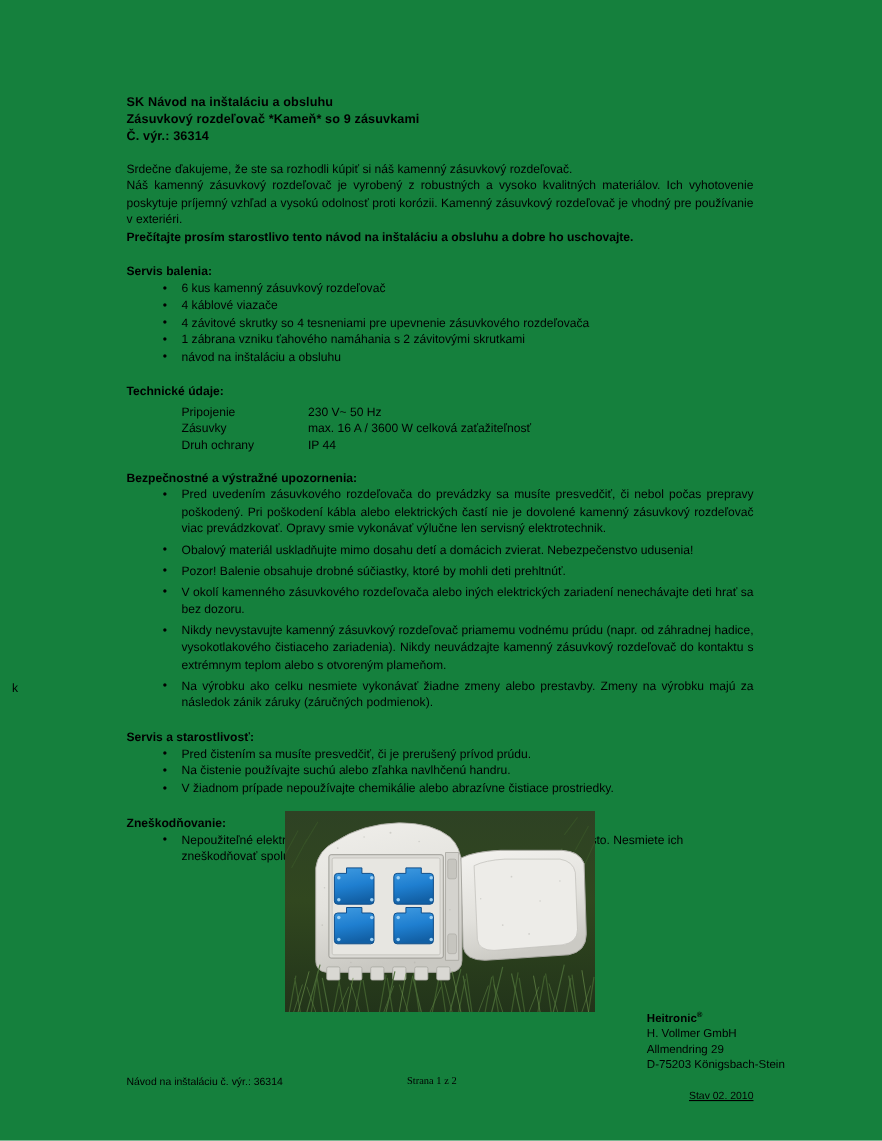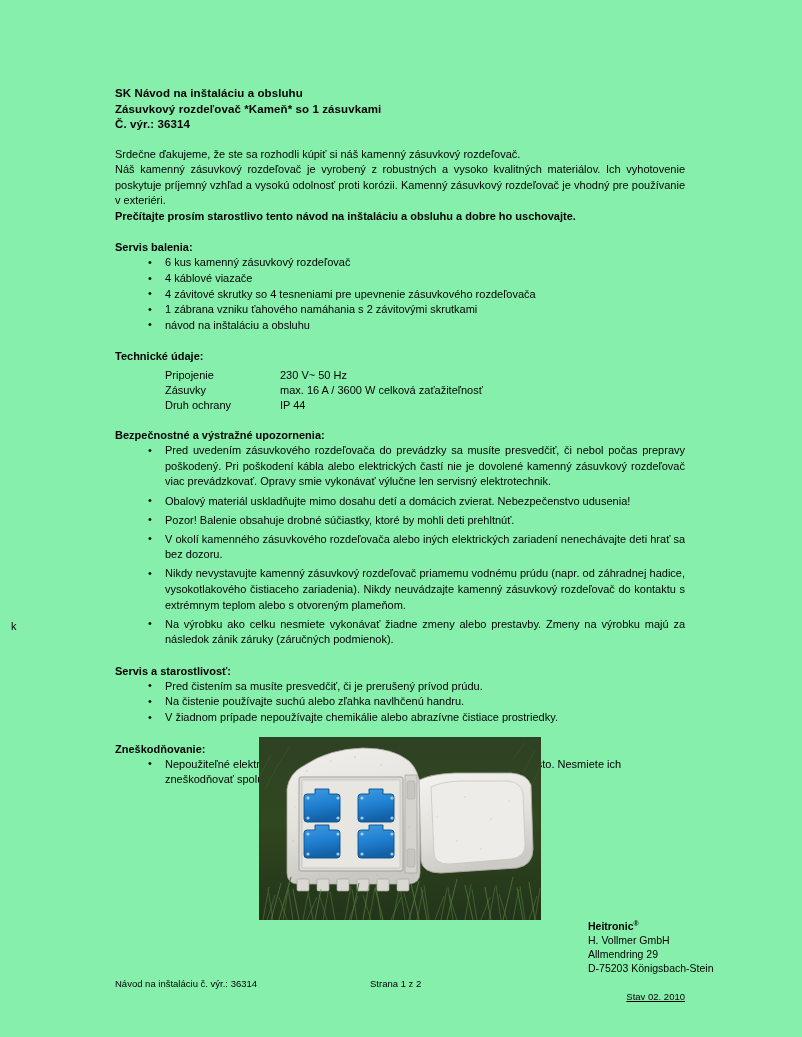--- a/index.html
+++ b/index.html
@@ -8,21 +8,21 @@
     background: #ffffff;
   }
   body {
     font-family: "Liberation Sans", sans-serif;
     color: #000000;
   }
   #page {
     position: relative;
     width: 802px;
     height: 1037px;
-    background: #86efac;
+    background: #15803d;
     overflow: hidden;
   }
 
   
   .doc {
     position: absolute;
     left: 115px;
     top: 86px;
     width: 570px;
   }
@@ -142,38 +142,39 @@
   }
   #footer .f-left {
     position: absolute;
     left: 0;
     top: 0;
   }
   #footer .f-center {
     position: absolute;
     left: 255px;
     top: 0;
+    font-family: Liberation Serif, serif;
   }
   #footer .f-right {
     position: absolute;
     right: 0;
     top: 13px;
     text-decoration: underline;
   }
 </style>
 </head>
 <body>
 
 <div id="page">
 
   <div class="doc">
 
     <div>
       <div class="title-line">SK Návod na inštaláciu a obsluhu</div>
-      <div class="title-line">Zásuvkový rozdeľovač *Kameň* so 1 zásuvkami</div>
+      <div class="title-line">Zásuvkový rozdeľovač *Kameň* so 9 zásuvkami</div>
       <div class="title-line">Č. výr.: 36314</div>
     </div>
 
     <div class="intro">
       <p>Srdečne ďakujeme, že ste sa rozhodli kúpiť si náš kamenný zásuvkový rozdeľovač.</p>
       <p class="just">Náš kamenný zásuvkový rozdeľovač je  vyrobený z robustných a vysoko kvalitných materiálov. Ich vyhotovenie poskytuje príjemný vzhľad a vysokú odolnosť proti korózii. Kamenný zásuvkový rozdeľovač je vhodný pre používanie v exteriéri.</p>
       <p class="bold">Prečítajte prosím starostlivo tento návod na inštaláciu a obsluhu a dobre ho uschovajte.</p>
     </div>
 
     <div class="section-head">Servis balenia:</div>

